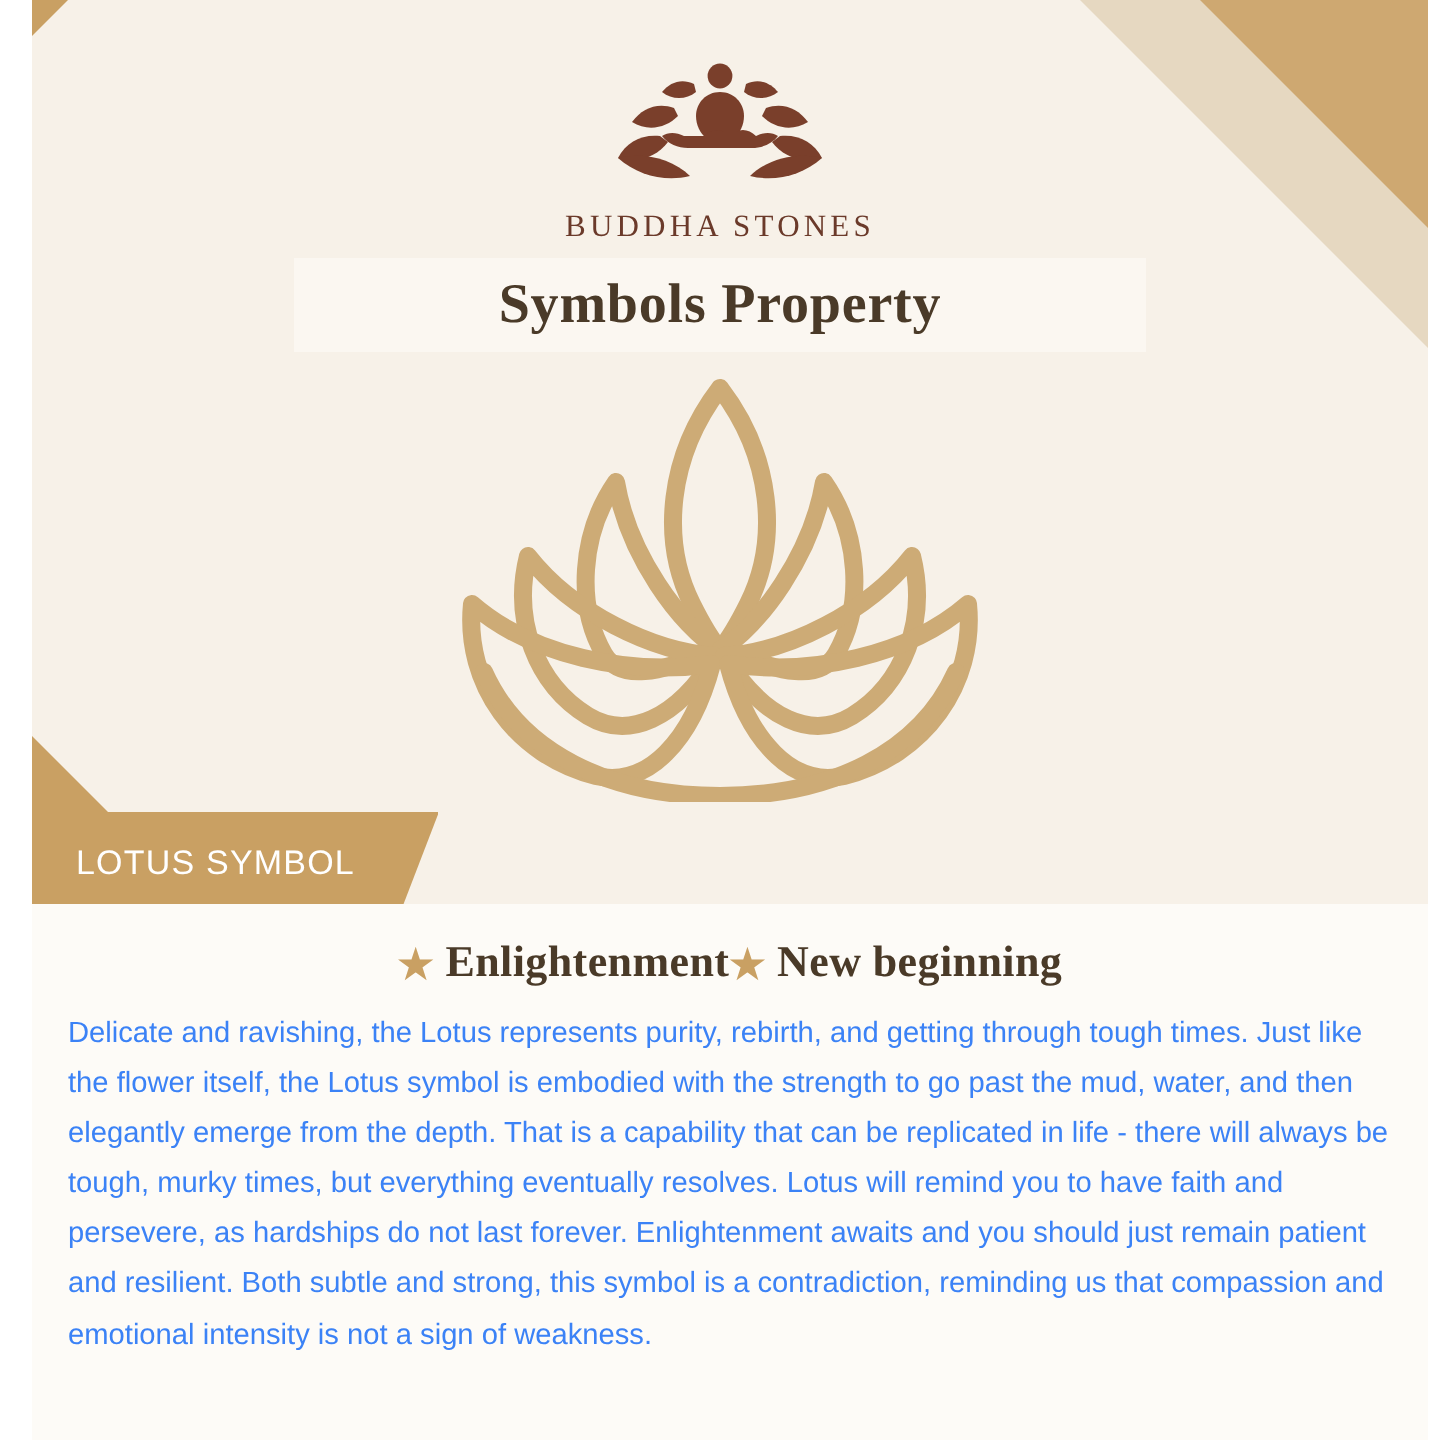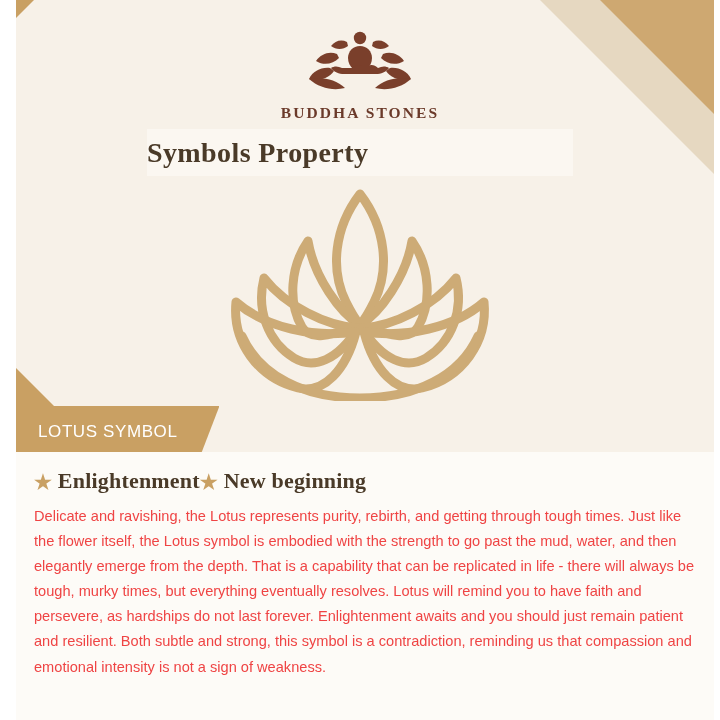--- a/index.html
+++ b/index.html
@@ -74,36 +74,36 @@
   }
   .brand-mark {
     display: block;
     margin: 0 auto;
   }
   .brand-name {
     display: block;
     margin-top: 4px;
     font-size: 15.5px;
     letter-spacing: 2.1px;
-    font-weight: bold;
+    font-weight: normal;
     color: #6b3a2a;
     font-family: "Liberation Serif", serif;
   }
 
   
   .title-banner {
     position: absolute;
     top: 129px;
     left: 147px;
     width: 426px;
     height: 47px;
     background: #fbf7f1;
     display: flex;
     align-items: center;
-    justify-content: flex-start;
+    justify-content: center;
   }
   .title-banner .title-text {
     font-family: "Liberation Serif", serif;
     font-weight: bold;
     font-size: 28px;
     color: #4a3a28;
     letter-spacing: 0.4px;
   }
 
   
@@ -136,38 +136,38 @@
     position: absolute;
     left: 16px;
     right: 6px;
     top: 452px;
     bottom: 0;
     background: #fdfbf7;
     padding: 16px 18px 0 18px;
     box-sizing: border-box;
   }
   .headline {
-    text-align: left;
+    text-align: center;
     font-family: "Liberation Serif", serif;
     font-weight: bold;
     font-size: 22px;
     color: #4a3a28;
     letter-spacing: 0.2px;
     margin-bottom: 10px;
     white-space: nowrap;
   }
   .headline .star {
     color: #c9a063;
     font-size: 20px;
     vertical-align: -1px;
   }
   .paragraph {
     font-size: 14.6px;
     line-height: 1.72;
-    color: #ef4444;
+    color: #3b82f6;
     text-align: left;
   }
 </style>
 </head>
 <body>
 
 <div class="poster">
 
   <div class="corner-tr"></div>
   <div class="corner-tr2"></div>

